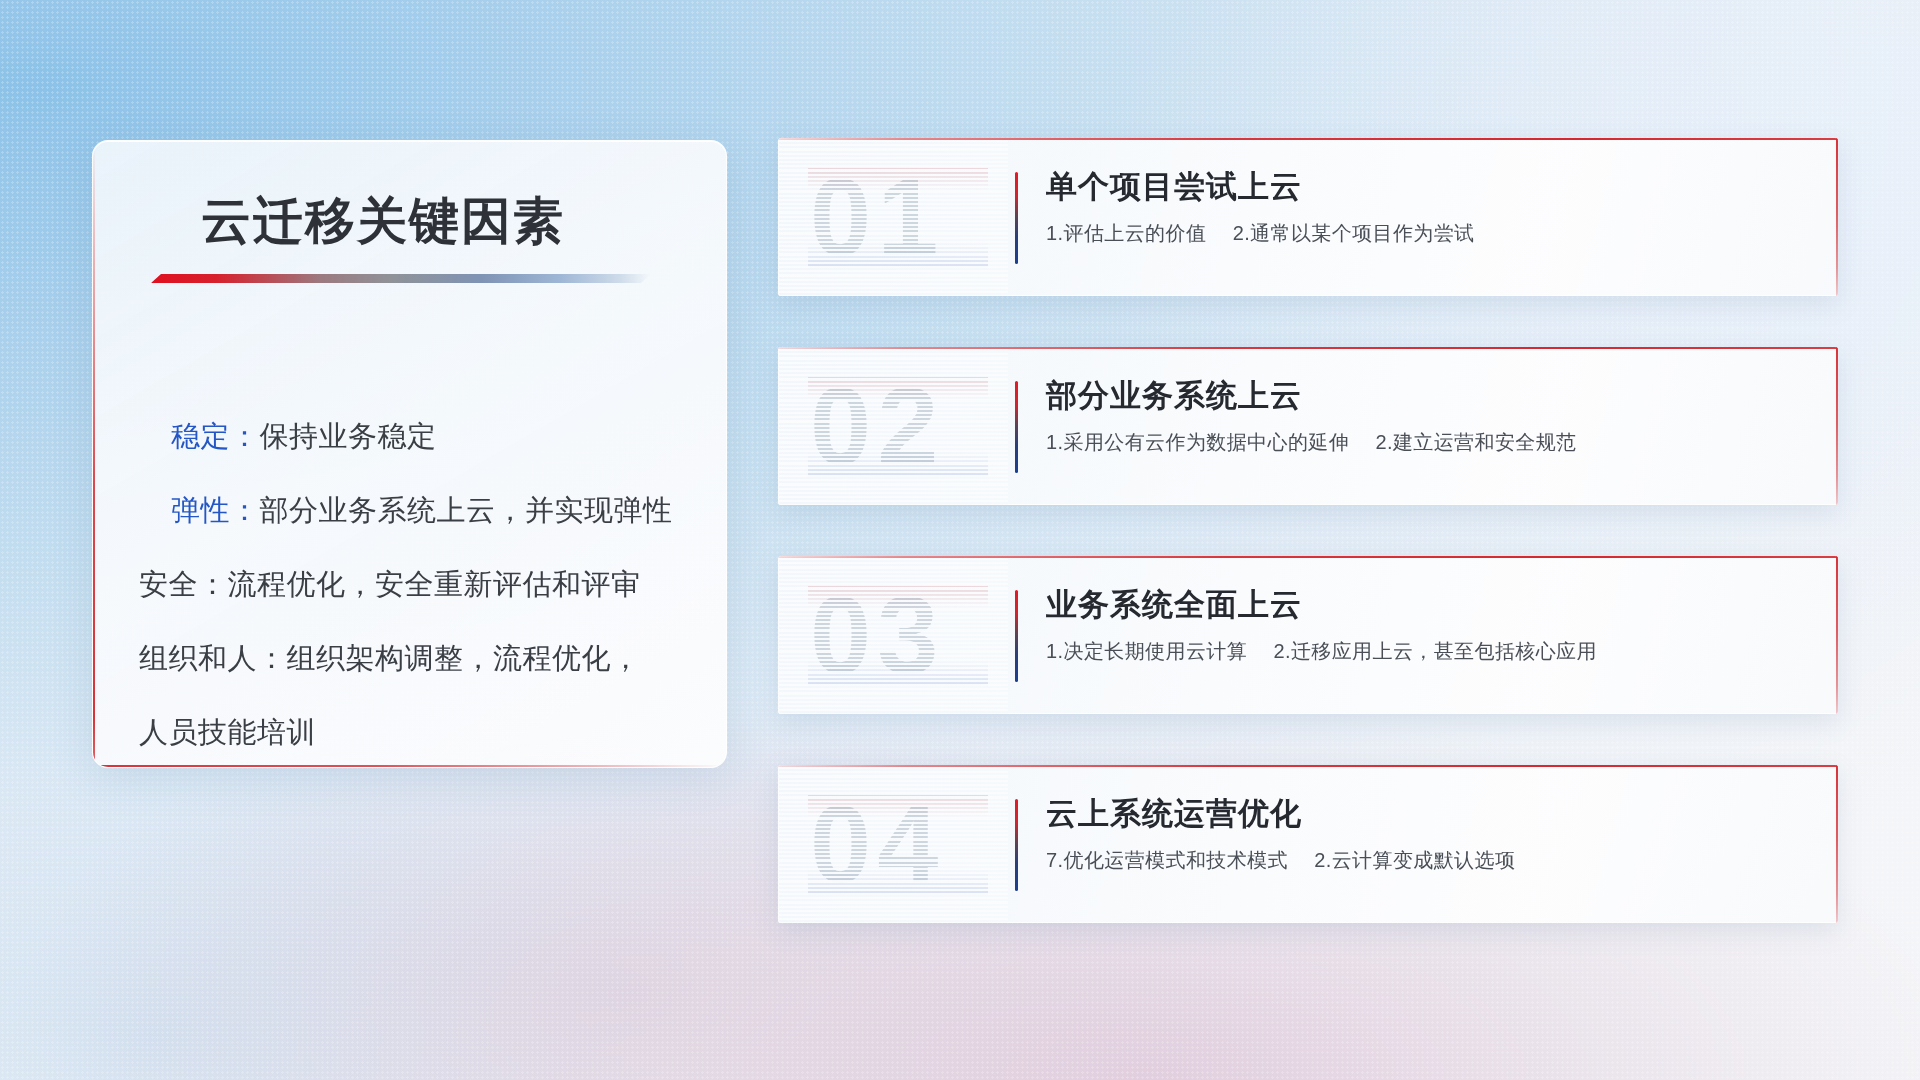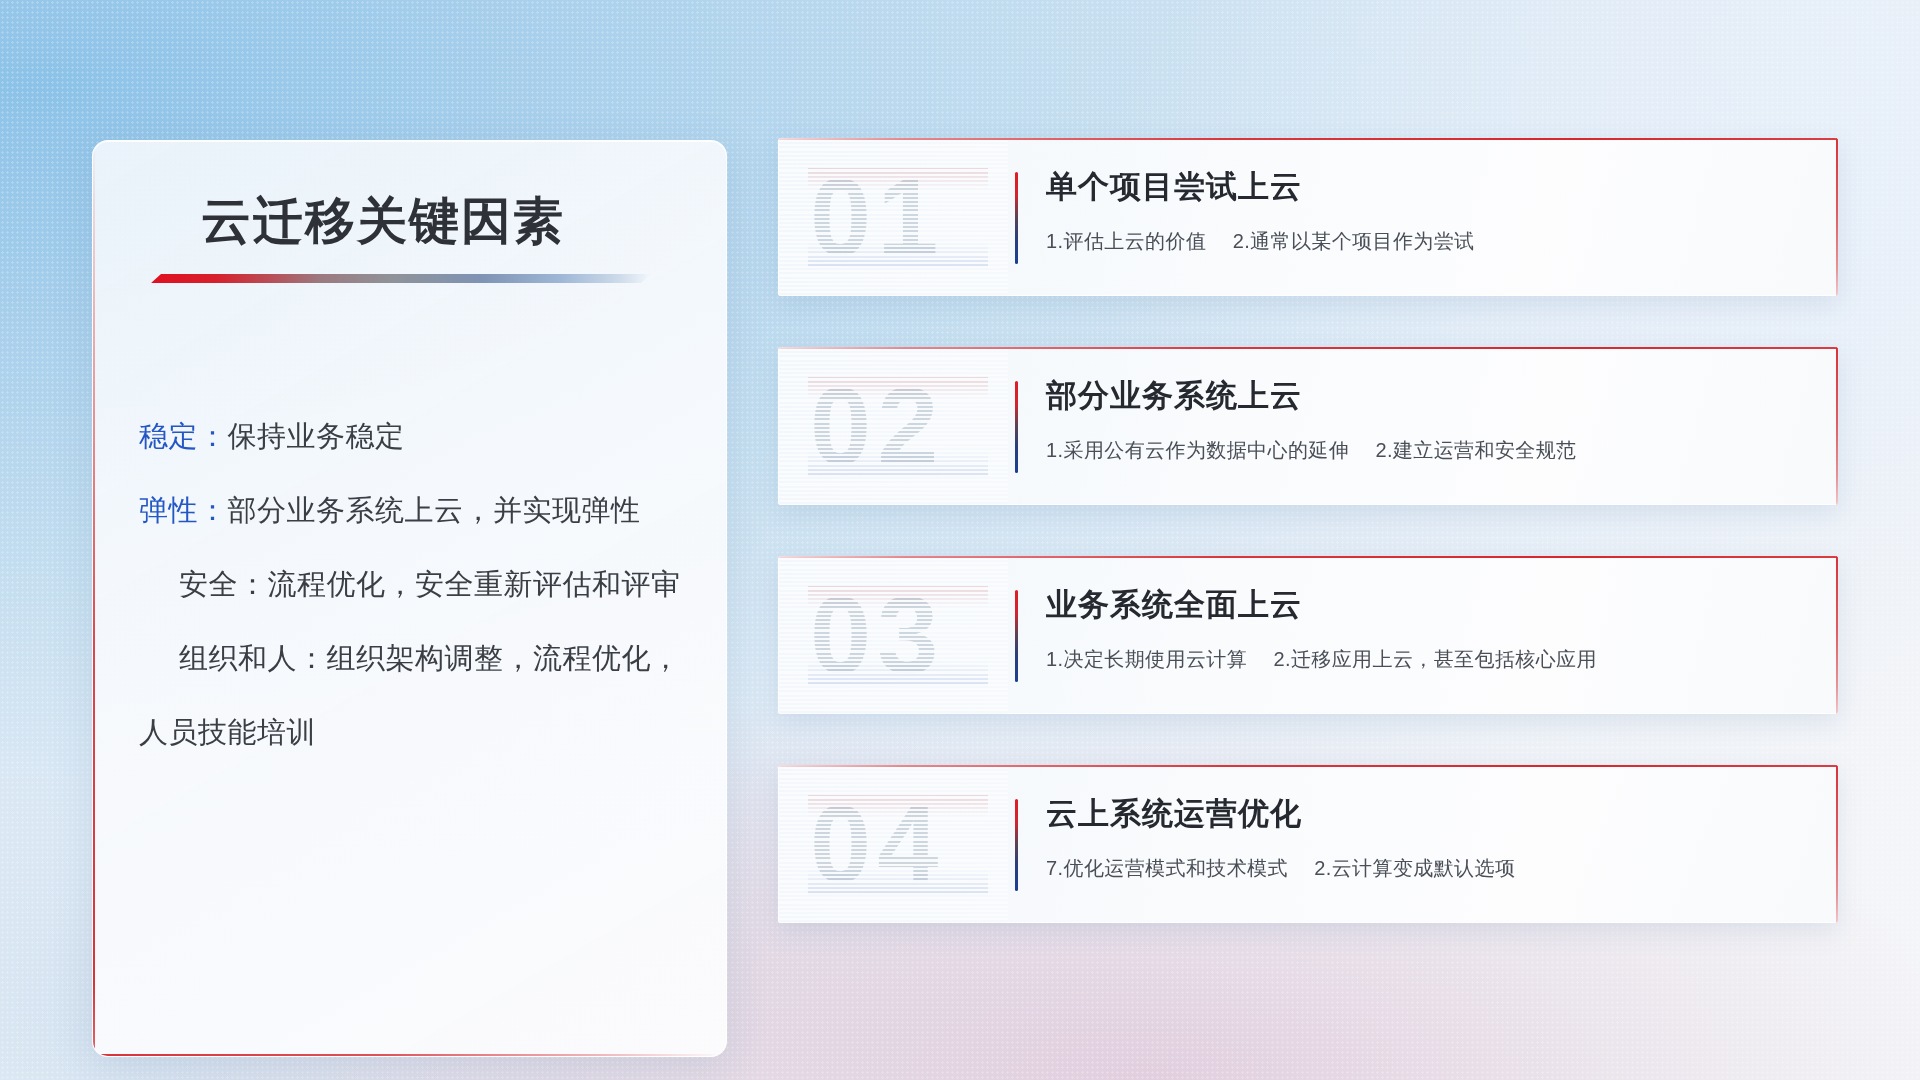--- a/index.html
+++ b/index.html
@@ -26,21 +26,21 @@
   }
   #bg-dots{
     position:absolute; inset:0;
     background-image:radial-gradient(rgba(255,255,255,.55) 1px, rgba(255,255,255,0) 1.4px);
     background-size:5px 5px;
     opacity:.42;
   }
 
   
   #left-panel{
-    position:absolute; left:92px; top:140px; width:635px; height:917px;
+    position:absolute; left:92px; top:140px; width:635px; height:628px;
     border-radius:16px;
     background:linear-gradient(150deg, rgba(238,245,251,.94) 0%, rgba(246,249,252,.96) 40%, rgba(252,252,253,.97) 100%);
     border:1px solid rgba(255,255,255,.9);
     box-shadow:0 10px 40px rgba(90,130,170,.16), inset 0 1px 0 rgba(255,255,255,.95);
     overflow:hidden;
   }
   #left-panel::before{  
     content:""; position:absolute; left:0; top:0; bottom:0; width:2px;
     background:linear-gradient(180deg, rgba(255,255,255,0) 0%, rgba(226,60,60,.35) 18%, rgba(214,40,46,.85) 55%, rgba(214,40,46,.95) 92%, rgba(214,40,46,.7) 100%);
   }
@@ -63,22 +63,22 @@
 
   #factor-list{
     position:absolute; left:46px; top:258px; right:26px;
   }
   .factor-row{
     display:block;
     font-size:29px; line-height:74px;
     color:#3a3e45; white-space:nowrap; letter-spacing:.5px;
   }
   .factor-label{ font-weight:400; }
-  .factor-label.accent{ color:#2457c5; }
-  .factor-label.plain{ color:#3a3e45;margin-left:40px; }
+  .factor-label.accent{ color:#2457c5;margin-left:32px; }
+  .factor-label.plain{ color:#3a3e45; }
   .factor-text{ color:#3a3e45; }
 
   
   #cards{
     position:absolute; left:778px; top:138px; width:1060px;text-align:center;
   }
   .card{
     position:relative; height:158px; margin-bottom:51px;
     background:linear-gradient(105deg, rgba(244,248,252,.97) 0%, rgba(249,251,253,.98) 38%, rgba(253,253,254,.99) 72%, rgba(248,250,252,.97) 100%);
     border-radius:3px;
@@ -121,21 +121,21 @@
     position:absolute; left:237px; top:34px; width:3px; height:92px;
     background:linear-gradient(180deg,#e11b24 0%,#d1252f 26%,#5d4352 48%,#2a3f7a 70%,#1b3f93 100%);
     border-radius:2px;
   }
   .card-title{
     position:absolute; left:268px; top:28px;
     font-size:31px; font-weight:700; color:#262a30; letter-spacing:1px; white-space:nowrap;
   }
   .card-sub{
     position:absolute; left:268px; top:82px;
-    font-size:20px; color:#4a4f57; letter-spacing:.4px; white-space:nowrap;margin-top:8px;
+    font-size:20px; color:#4a4f57; letter-spacing:.4px; white-space:nowrap;
   }
 </style>
 </head>
 <body>
 
 <div id="bg-base"></div>
 <div id="bg-warm"></div>
 <div id="bg-dots"></div>
 
 <section id="left-panel">

